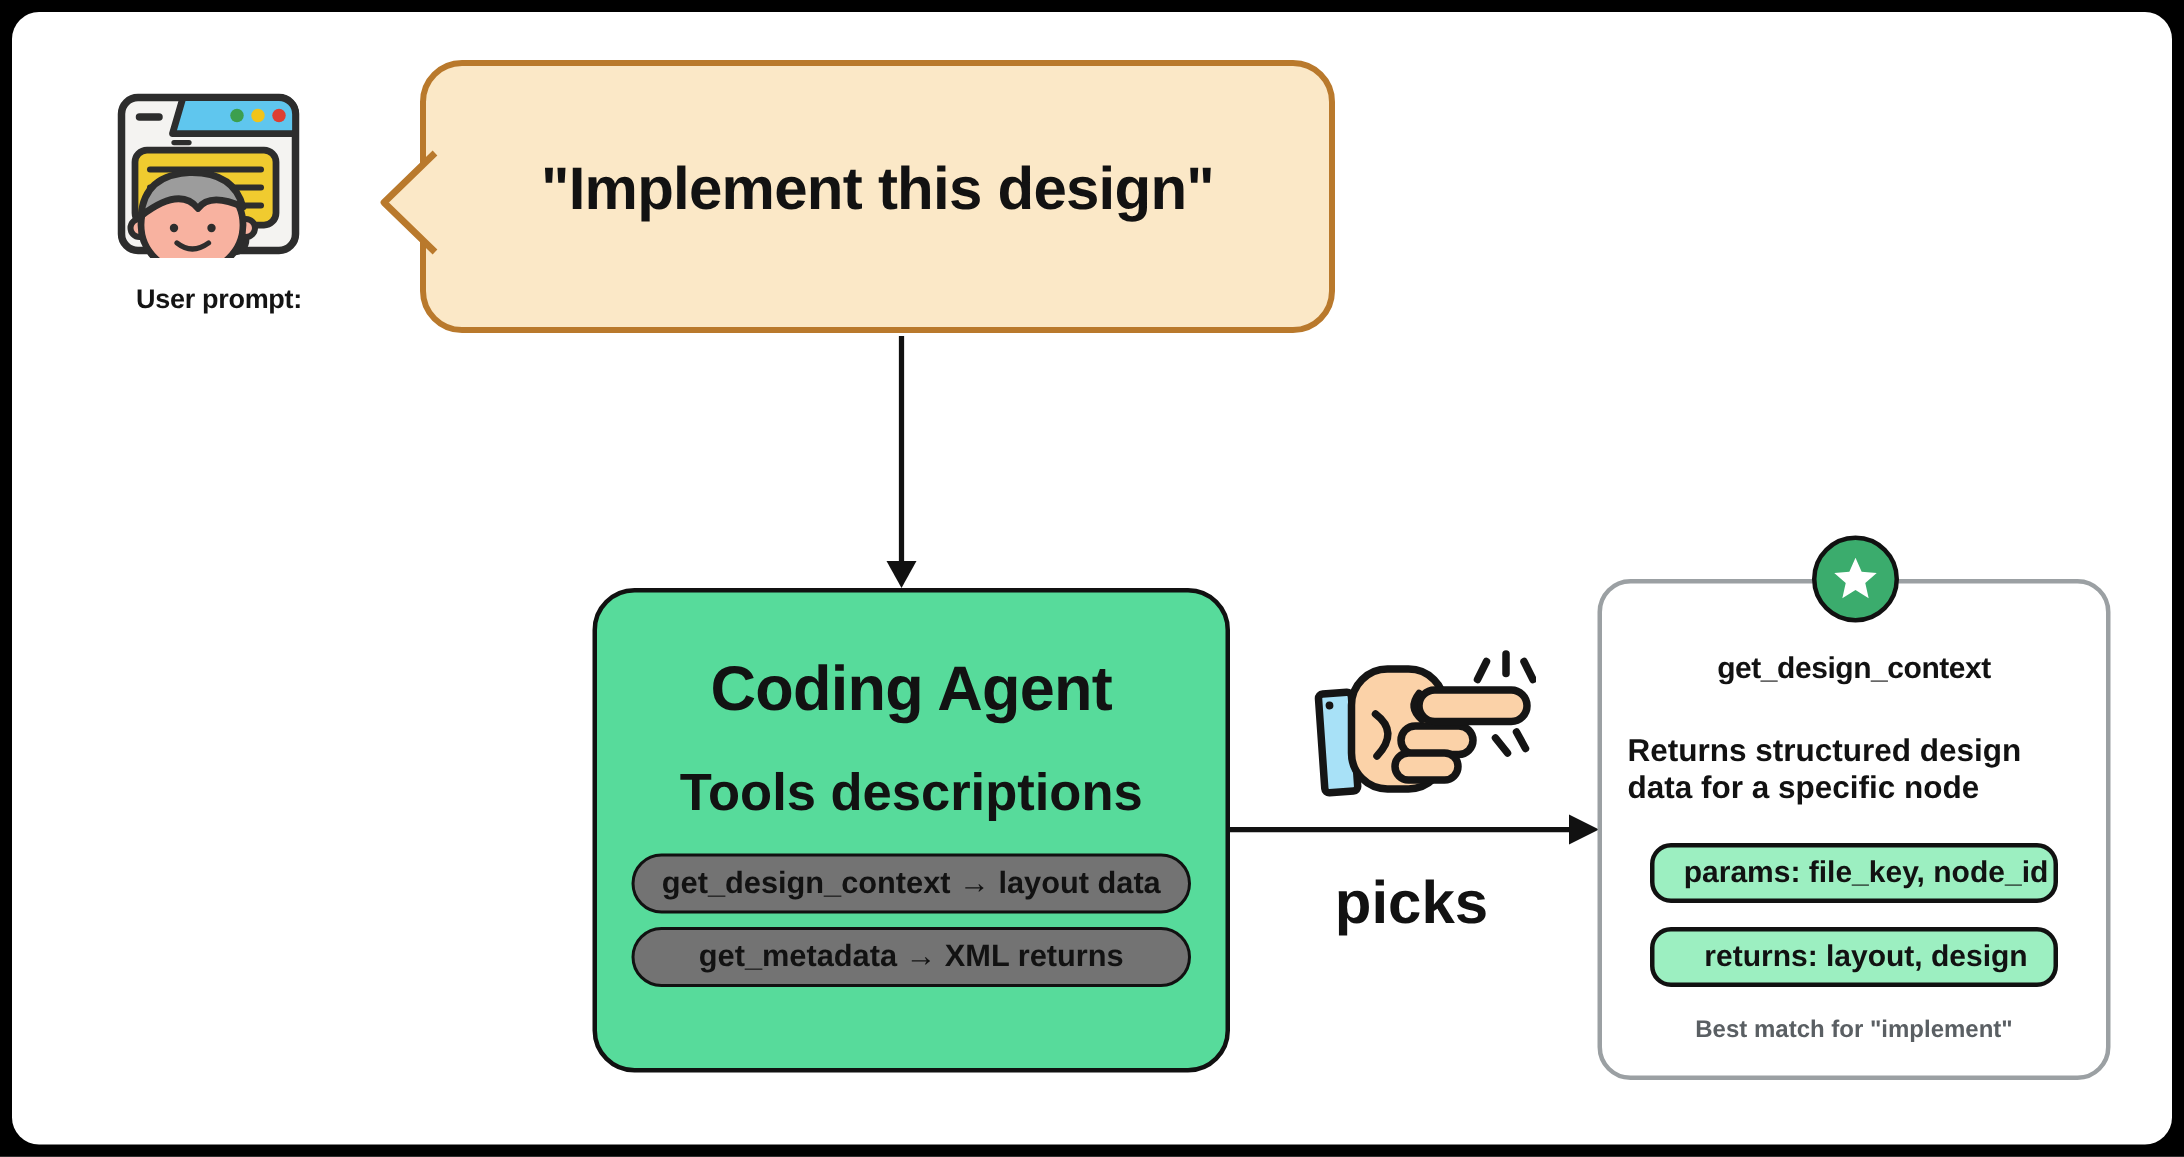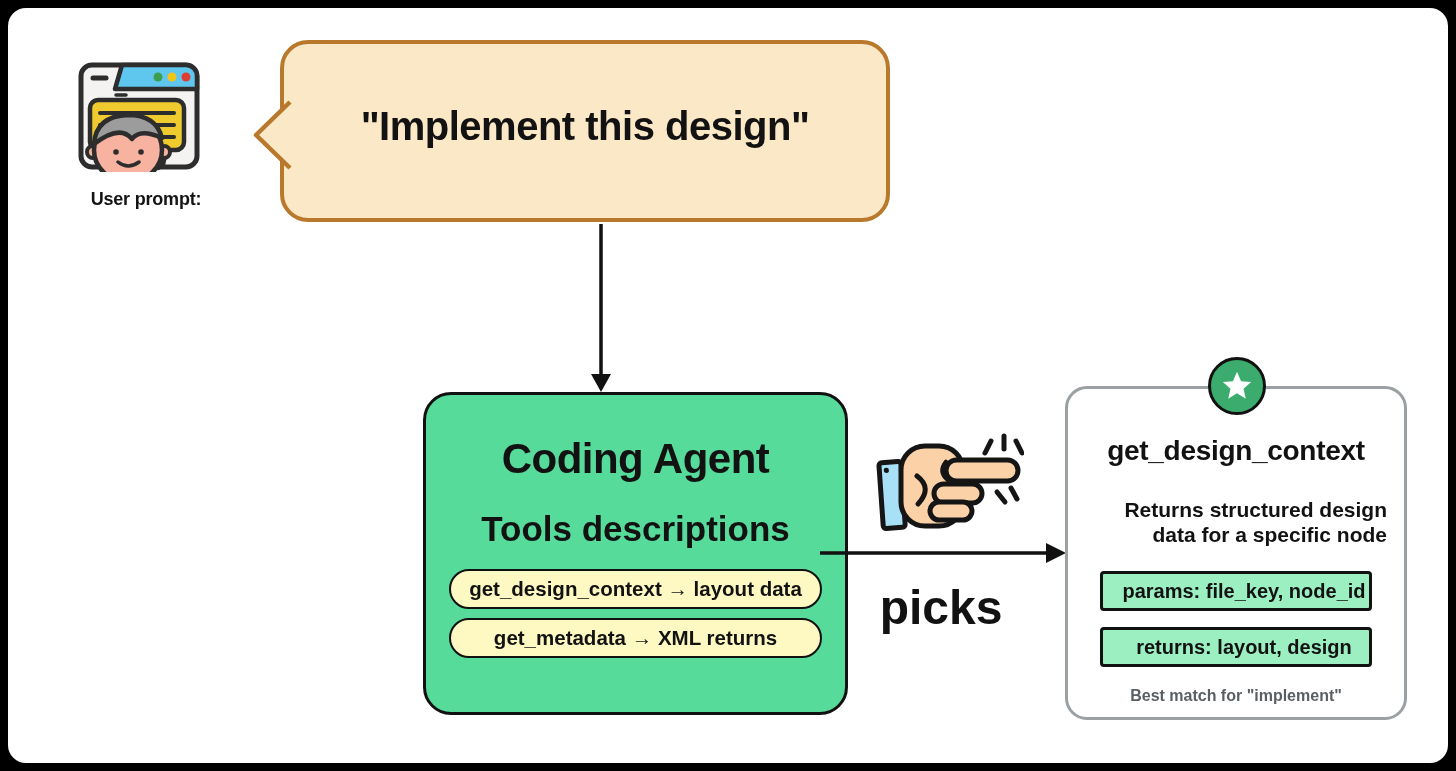--- a/index.html
+++ b/index.html
@@ -12,38 +12,38 @@
   .user-label { left:58px; top:181px; width:160px; text-align:center; font-size:18px; font-weight:700; color:#141414; letter-spacing:-0.2px; }
 
   
   .bubble { left:272px; top:32px; width:610px; height:182px; background:#FBE8C7; border:4px solid #B9792C; border-radius:28px;
             display:flex; align-items:center; justify-content:center; padding-bottom:10px; z-index:1; }
   .bubble-text { font-size:40px; font-weight:800; color:#121212; letter-spacing:-0.5px; }
   .bubble-tail { left:240px; top:90px; width:48px; height:76px; z-index:2; }
 
   
   .agent-box { left:387px; top:384px; width:425px; height:323px; background:#57DB9B; border:3.5px solid #111; border-radius:28px;
-               display:flex; flex-direction:column; align-items:center;margin-left:28px; }
+               display:flex; flex-direction:column; align-items:center; }
   .agent-title { margin-top:40px; font-size:42px; font-weight:800; color:#121212; letter-spacing:-0.5px; }
   .agent-subtitle { margin-top:26px; font-size:35px; font-weight:700; color:#121212; }
   .agent-pills { margin-top:20px; display:flex; flex-direction:column; gap:9px; width:373px; }
-  .tool-pill { height:40px; background:#fef9c3; border:2.5px solid #111; border-radius:20px;
+  .tool-pill { height:40px; background:#737373; border:2.5px solid #111; border-radius:20px;
                display:flex; align-items:center; justify-content:center; font-size:20.5px; font-weight:700; color:#121212; }
 
   
-  .picks-label { left:853px; top:572px; width:160px; text-align:center; font-size:48px; font-weight:800; color:#121212; }
+  .picks-label { left:853px; top:572px; width:160px; text-align:center; font-size:40px; font-weight:800; color:#121212; }
 
   
   .result-card { left:1057px; top:378px; width:342px; height:334px; background:#fff; border:3px solid #9BA0A3; border-radius:22px;
                  display:flex; flex-direction:column; align-items:center; z-index:1; }
   .badge { left:1200px; top:349px; width:58px; height:58px; background:#3BAC6D; border:3.5px solid #111; border-radius:50%;
            display:flex; align-items:center; justify-content:center; z-index:3; }
-  .card-title { margin-top:46px; font-size:28px; font-weight:800; color:#121212; letter-spacing:-0.3px; }
-  .card-desc { margin-top:30px; max-width:302px; text-align:right; font-size:21px; line-height:25px; font-weight:700; color:#121212; }
-  .card-pill { width:272px; height:40px; background:#9CEFC1; border:3px solid #111; border-radius:4px;
+  .card-title { margin-top:46px; font-size:20px; font-weight:800; color:#121212; letter-spacing:-0.3px; }
+  .card-desc { margin-top:30px; max-width:302px; text-align:left; font-size:21px; line-height:25px; font-weight:700; color:#121212; }
+  .card-pill { width:272px; height:40px; background:#9CEFC1; border:3px solid #111; border-radius:14px;
                display:flex; align-items:center; justify-content:center; font-size:20px; font-weight:700; color:#121212;padding-left:16px; }
   .card-pill.p1 { margin-top:24px; }
   .card-pill.p2 { margin-top:16px; }
   .card-footer { margin-top:20px; font-size:16px; font-weight:700; color:#5A5F63; }
 
   svg { display:block; }
 </style>
 </head>
 <body>
 

